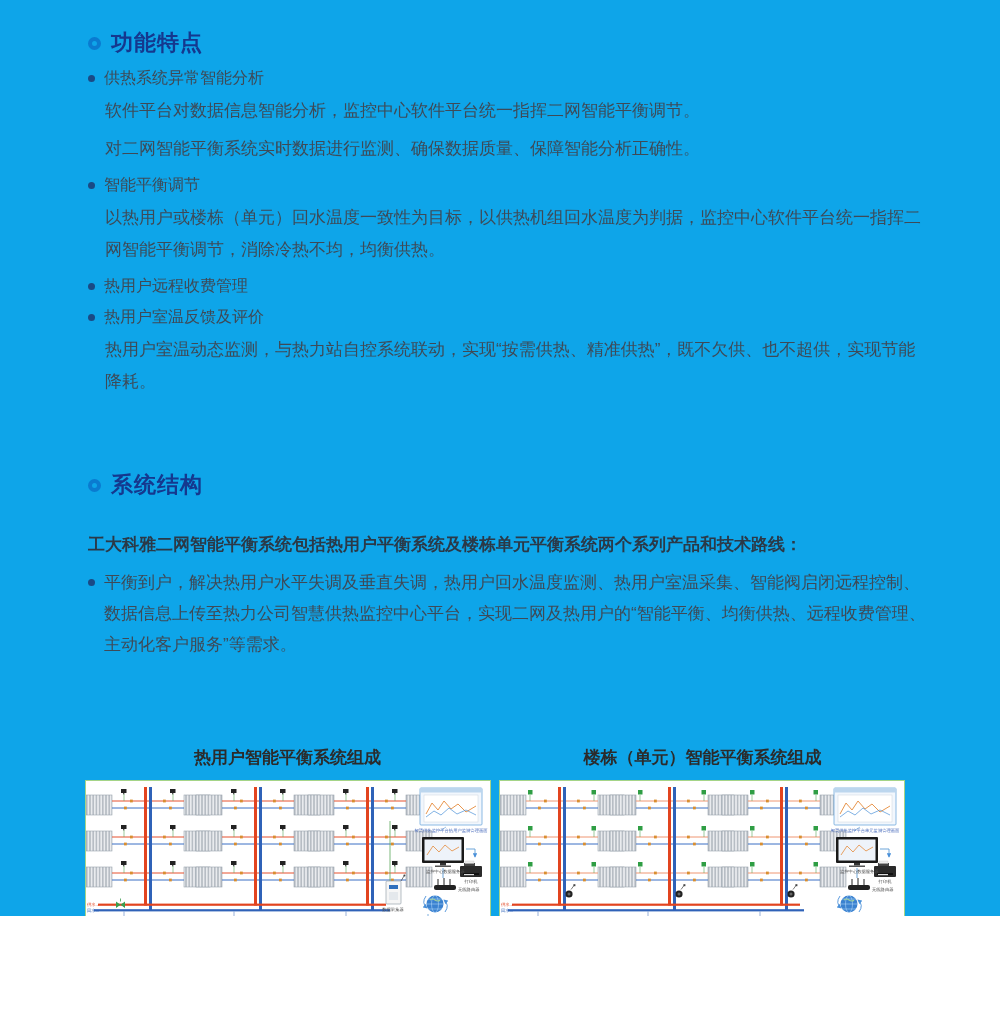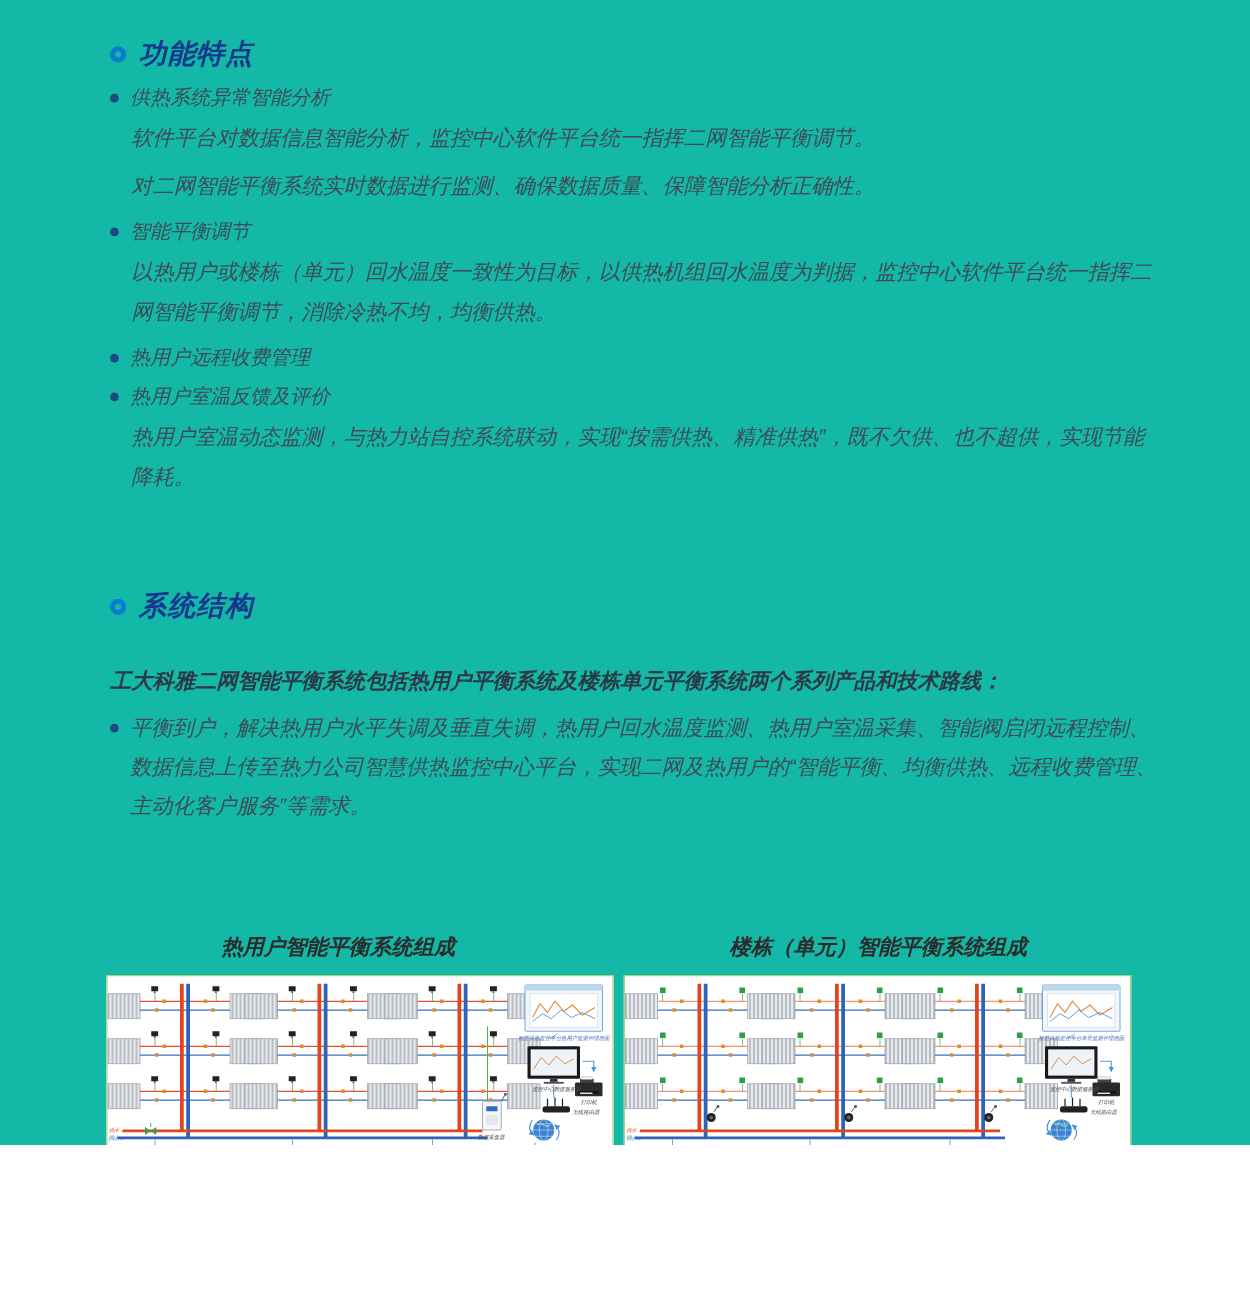--- a/index.html
+++ b/index.html
@@ -1,21 +1,21 @@
 <!DOCTYPE html>
 <html><head>
 <meta charset="utf-8">
 <style>
   :root{
     --accent:#0a7bd0; --heading:#15388e; --text:#3e4a57;
     --hot:#e2441f; --cold:#2f62b8; --border-green:#a5d487;
   }
   *{margin:0;padding:0;box-sizing:border-box;}
   body{background:#ffffff;font-family:"Liberation Sans","DejaVu Sans",sans-serif;}
-  .canvas{position:relative;width:1000px;height:916px;background:#14b8a6;overflow:hidden;font-style:italic;}
+  .canvas{position:relative;width:1000px;height:916px;background:#0ea5e9;overflow:hidden;}
 
   
   .sec-head{display:flex;align-items:center;gap:10px;}
   .ring{width:13px;height:13px;border-radius:50%;border:4px solid var(--accent);display:inline-block;}
   .sec-head h2{font-size:22px;font-weight:bold;color:var(--heading);letter-spacing:1px;}
 
   
   .features{position:absolute;left:88px;top:28px;width:834px;}
   .feat{margin-top:10px;}
   .feat .ttl{display:flex;align-items:center;gap:9px;margin-top:9px;}
@@ -25,21 +25,21 @@
 
   
   .structure{position:absolute;left:88px;top:470px;width:838px;}
   .structure .lead{margin-top:32px;font-size:17px;font-weight:bold;color:#2b3947;line-height:26px;}
   .s-item{display:flex;gap:9px;margin-top:9px;}
   .s-item .dot{margin-top:12px;}
   .s-item p{font-size:17px;color:var(--text);line-height:31px;}
 
   
   .dg-title{position:absolute;top:746px;font-size:17px;font-weight:bold;color:#2b2b2b;text-align:center;}
-  .dg-title.l{left:68px;width:405px;}
+  .dg-title.l{left:85px;width:405px;}
   .dg-title.r{left:500px;width:405px;}
   .dg-box{position:absolute;top:780px;width:406px;height:192px;background:#fff;border:1.5px solid var(--border-green);}
   .dg-box.l{left:85px;}
   .dg-box.r{left:499px;}
   svg{display:block;}
   svg text{font-family:"Liberation Sans","DejaVu Sans",sans-serif;}
   .tl{font-size:4.3px;fill:#3f63b8;}
   .tk{font-size:4.3px;fill:#4a4a4a;}
   .th{font-size:4.3px;fill:var(--hot);}
   .tc{font-size:4.3px;fill:var(--cold);}

